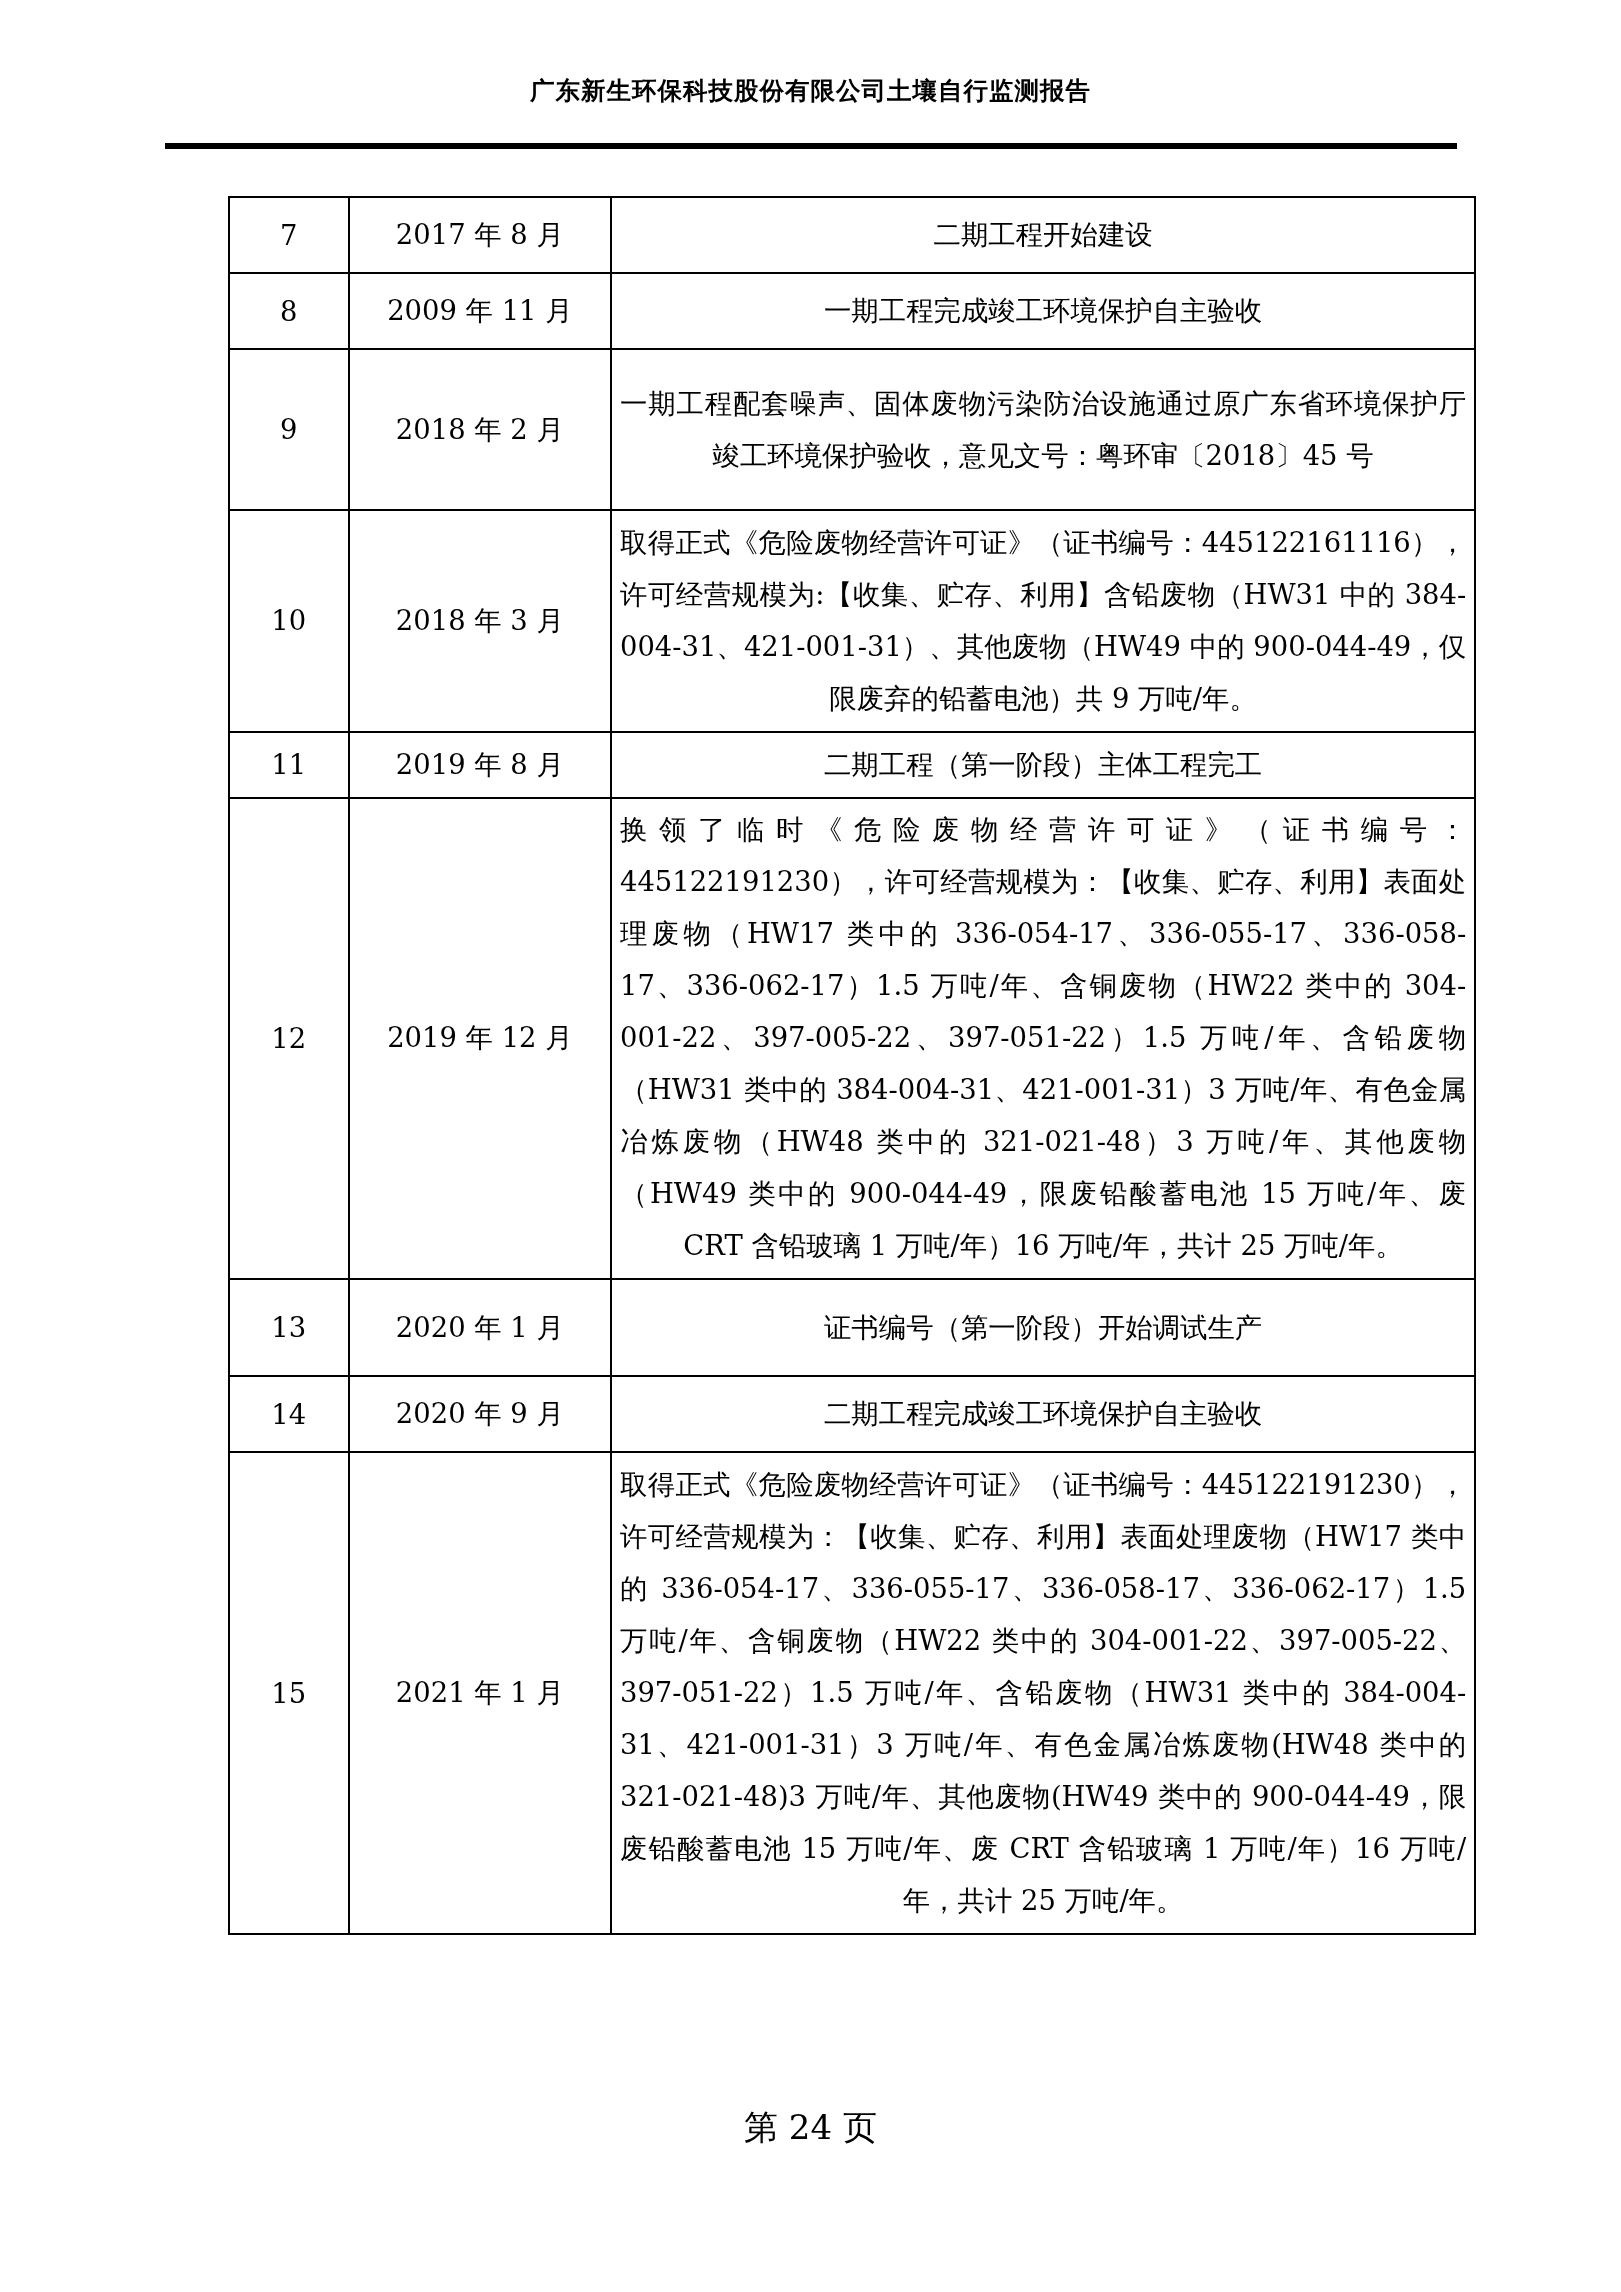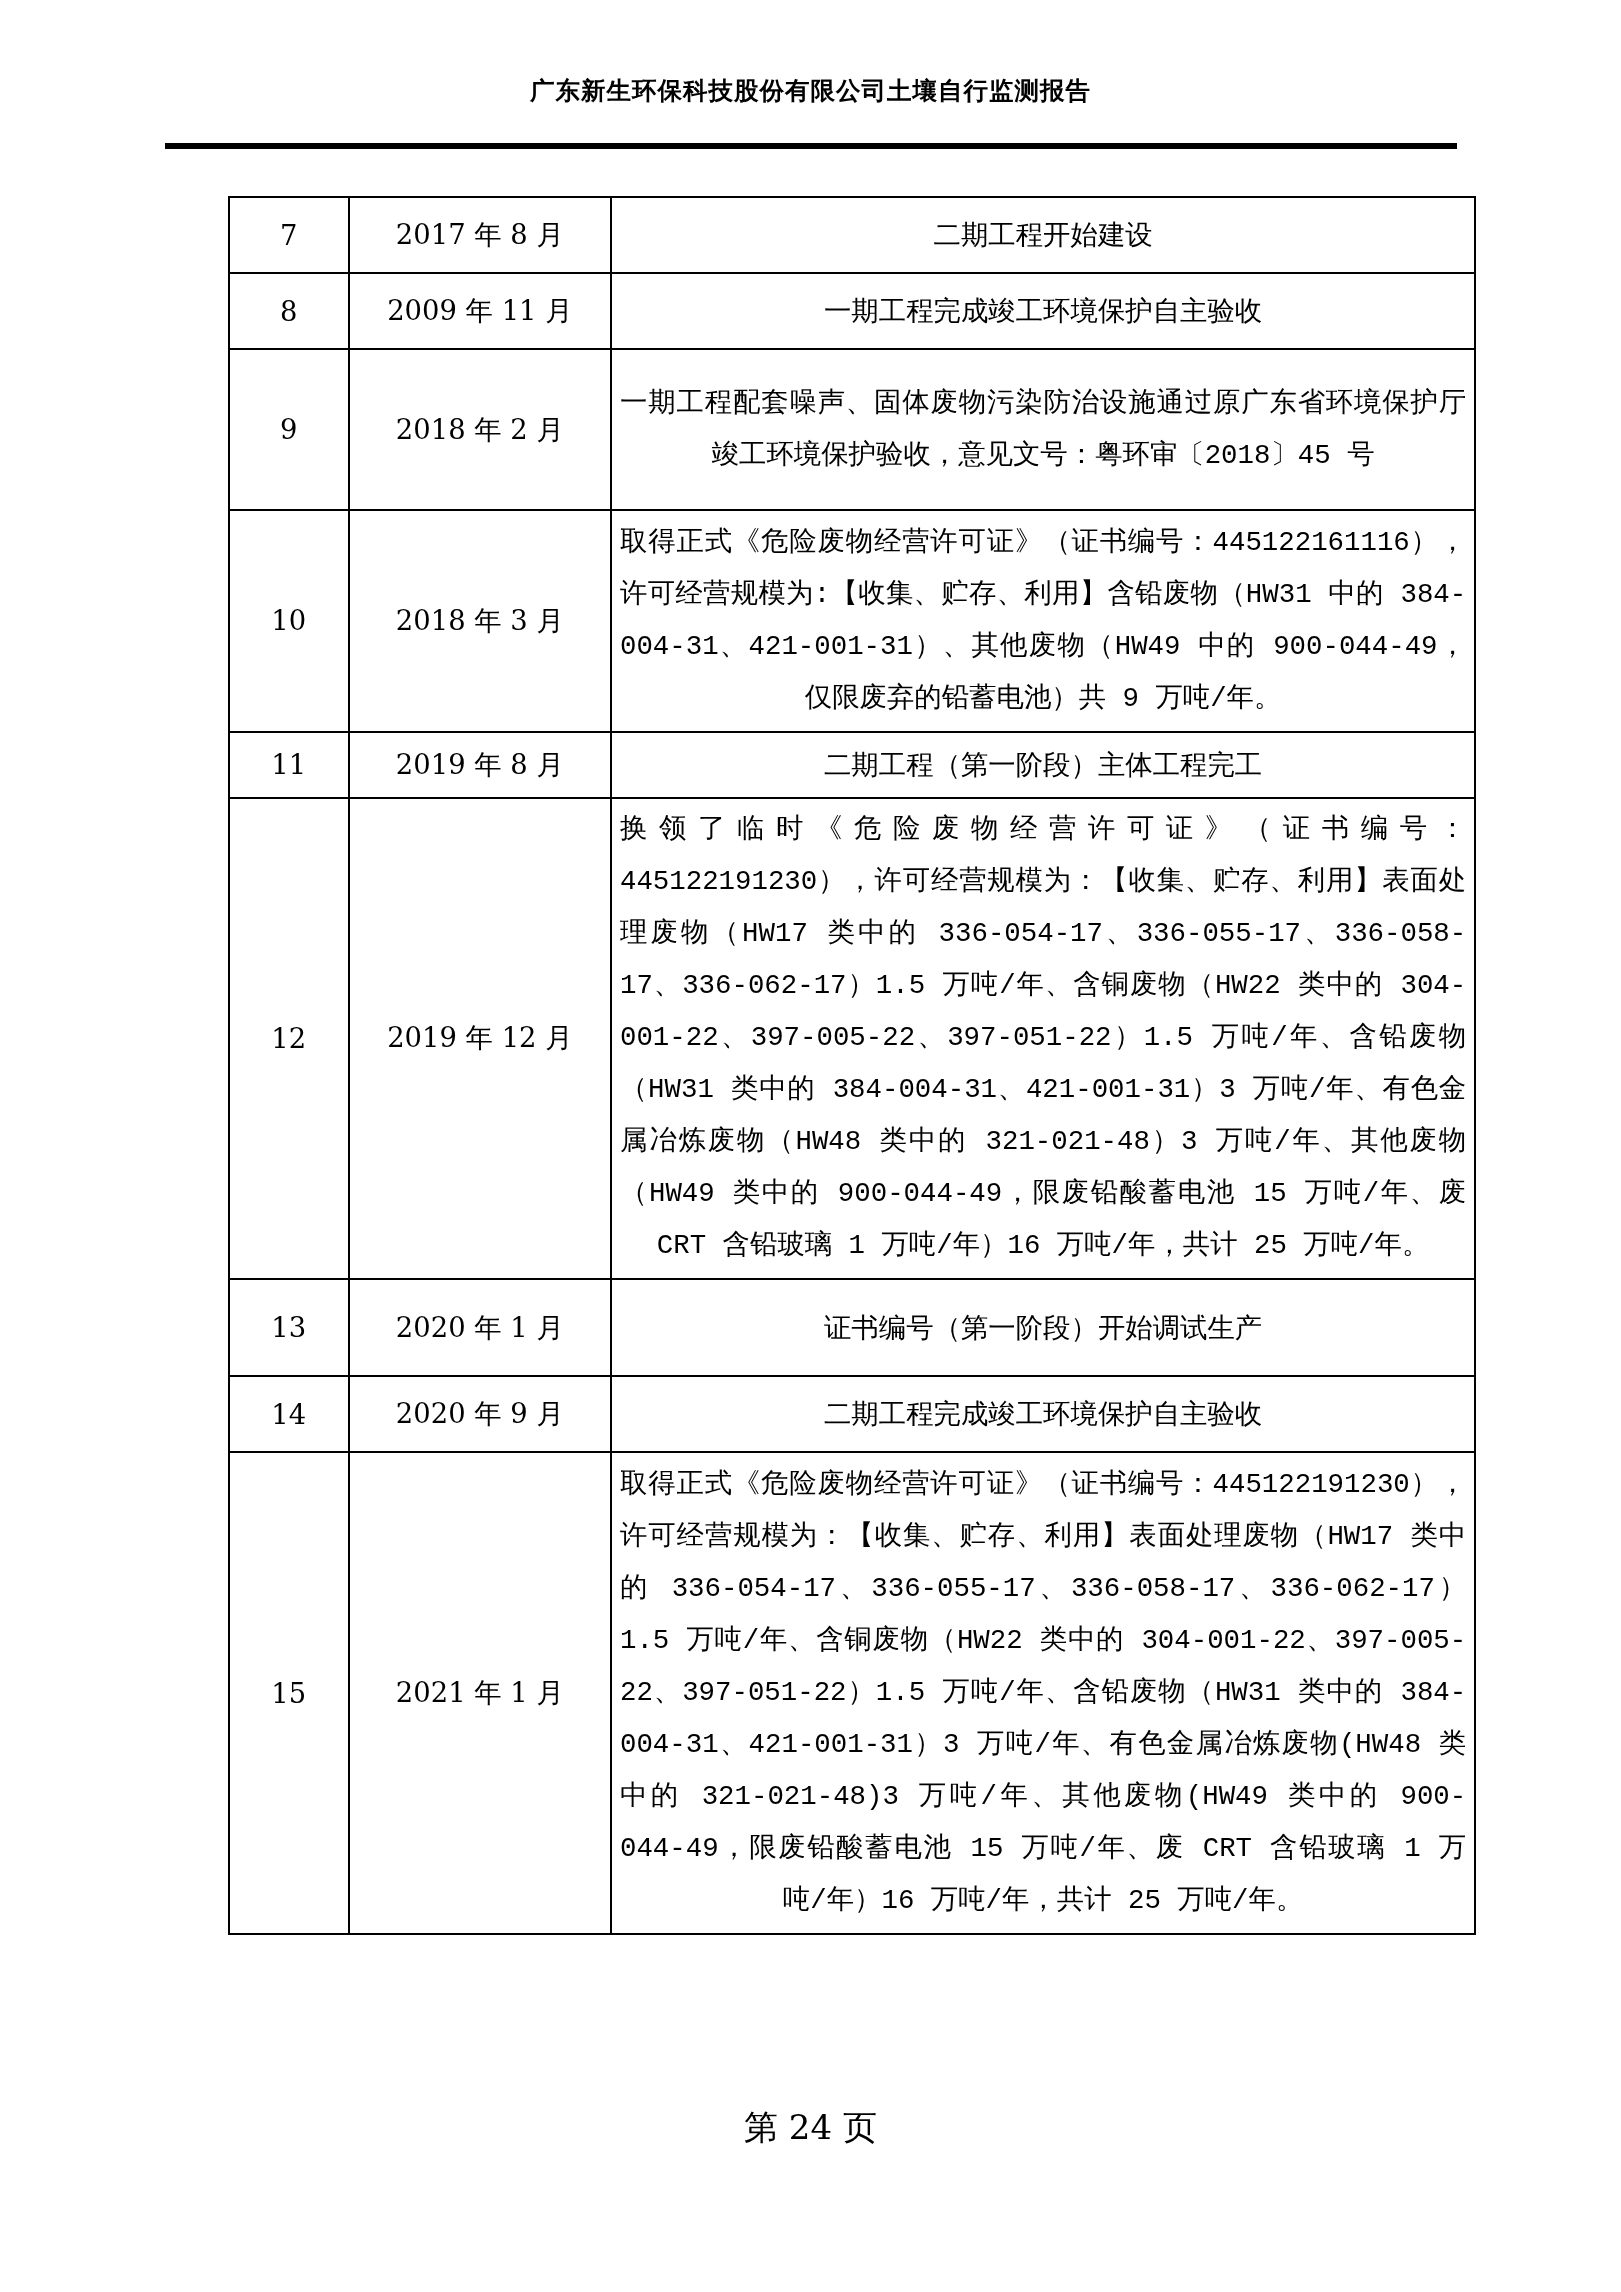--- a/index.html
+++ b/index.html
@@ -61,21 +61,20 @@
   td.col-event {
     text-align: center;
     line-height: 52px;
     padding-left: 14.7px;
     padding-right: 14.7px;
   }
   td.col-event.long {
     text-align: justify;
     text-align-last: center;
     text-justify: inter-character;
-    font-family: Liberation Mono, monospace;
   }
   .page-footer {
     position: absolute;
     top: 2105px;
     left: 0;
     width: 100%;
     text-align: center;
     font-size: 34px;
   }
 </style>

